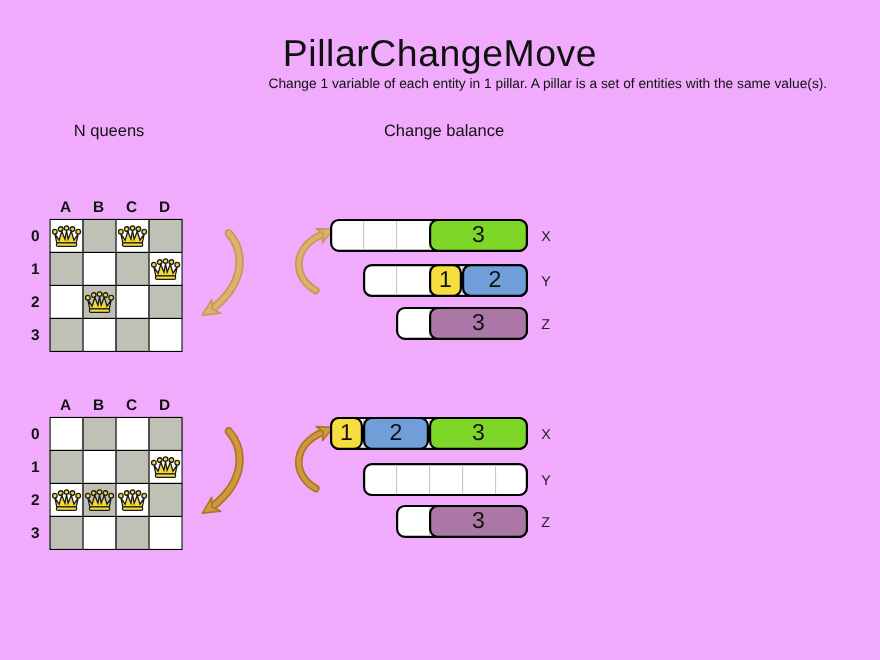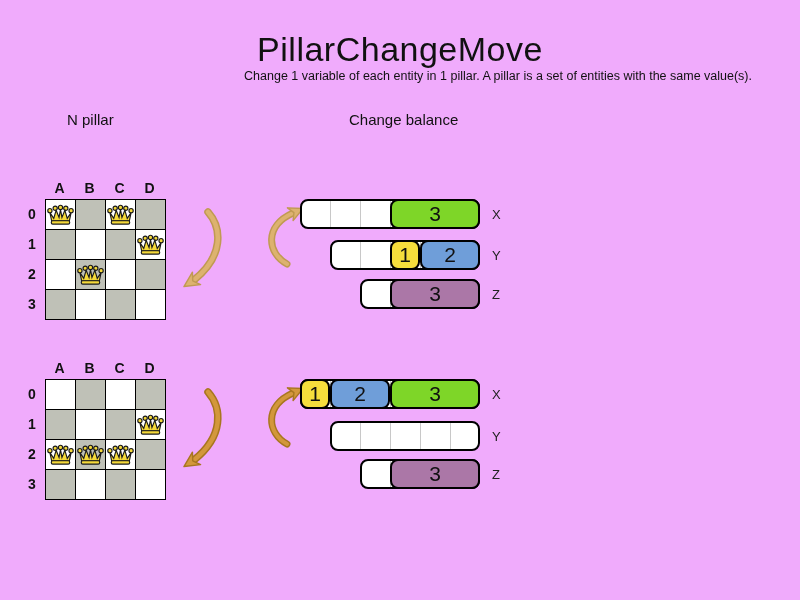--- a/index.html
+++ b/index.html
@@ -26,21 +26,21 @@
          font-size:21px;color:#111;}
   .barlabel{position:absolute;font-size:13px;color:#222;}
   .arrow-svg{position:absolute;overflow:visible;}
 </style>
 </head>
 <body>
 
 <div id="stage">
   <div class="title">PillarChangeMove</div>
   <div class="subtitle">Change 1 variable of each entity in 1 pillar. A pillar is a set of entities with the same value(s).</div>
-  <div class="section-label" style="left:67px;top:111px;">N pillar</div>
+  <div class="section-label" style="left:67px;top:111px;">N queens</div>
   <div class="section-label" style="left:349px;top:111px;">Change balance</div>
 
   <svg width="0" height="0" style="position:absolute">
     <defs>
       <g id="crown">
         <circle cx="3" cy="6" r="2.2"></circle>
         <circle cx="8.5" cy="3.5" r="2.2"></circle>
         <circle cx="14" cy="2.6" r="2.2"></circle>
         <circle cx="19.5" cy="3.5" r="2.2"></circle>
         <circle cx="25" cy="6" r="2.2"></circle>

